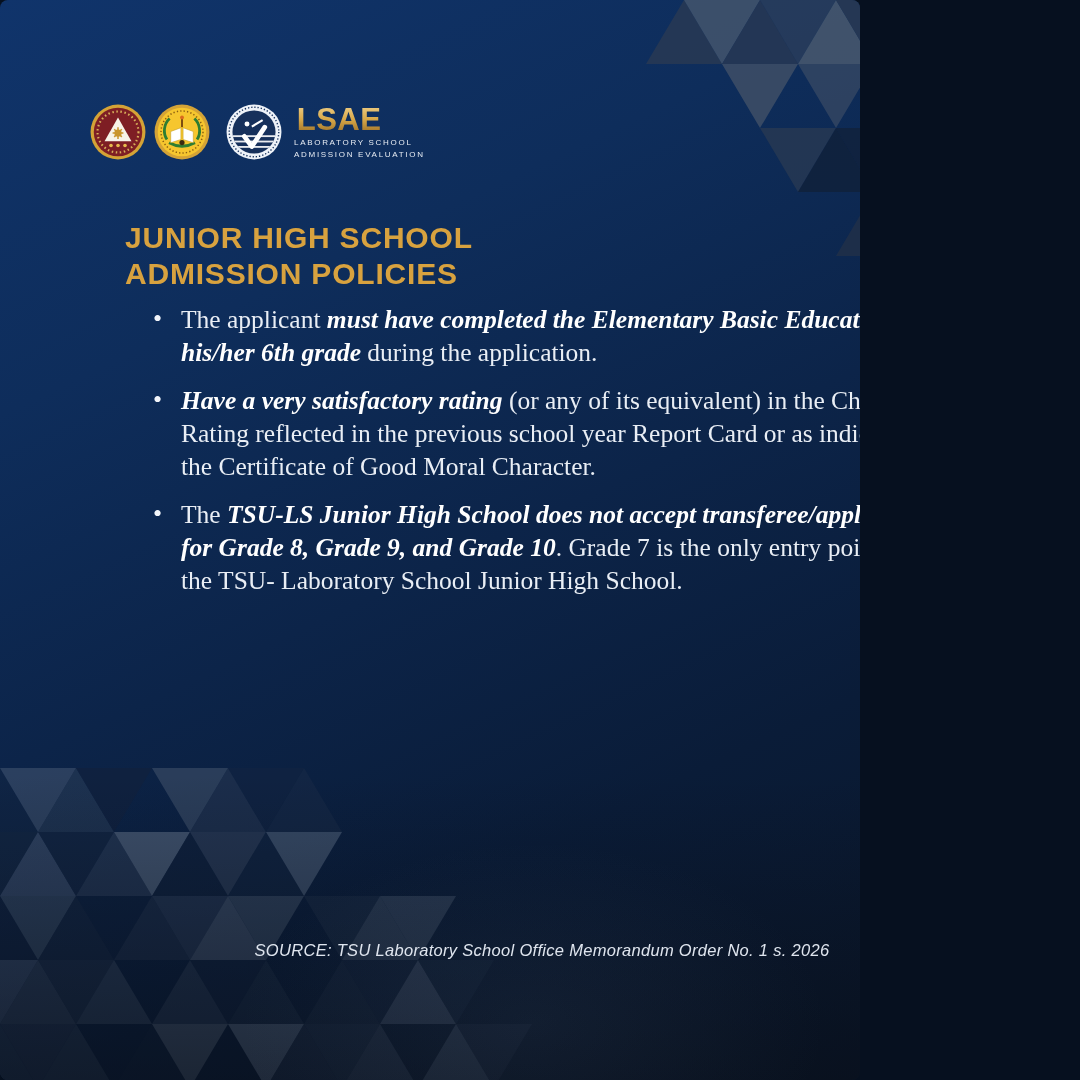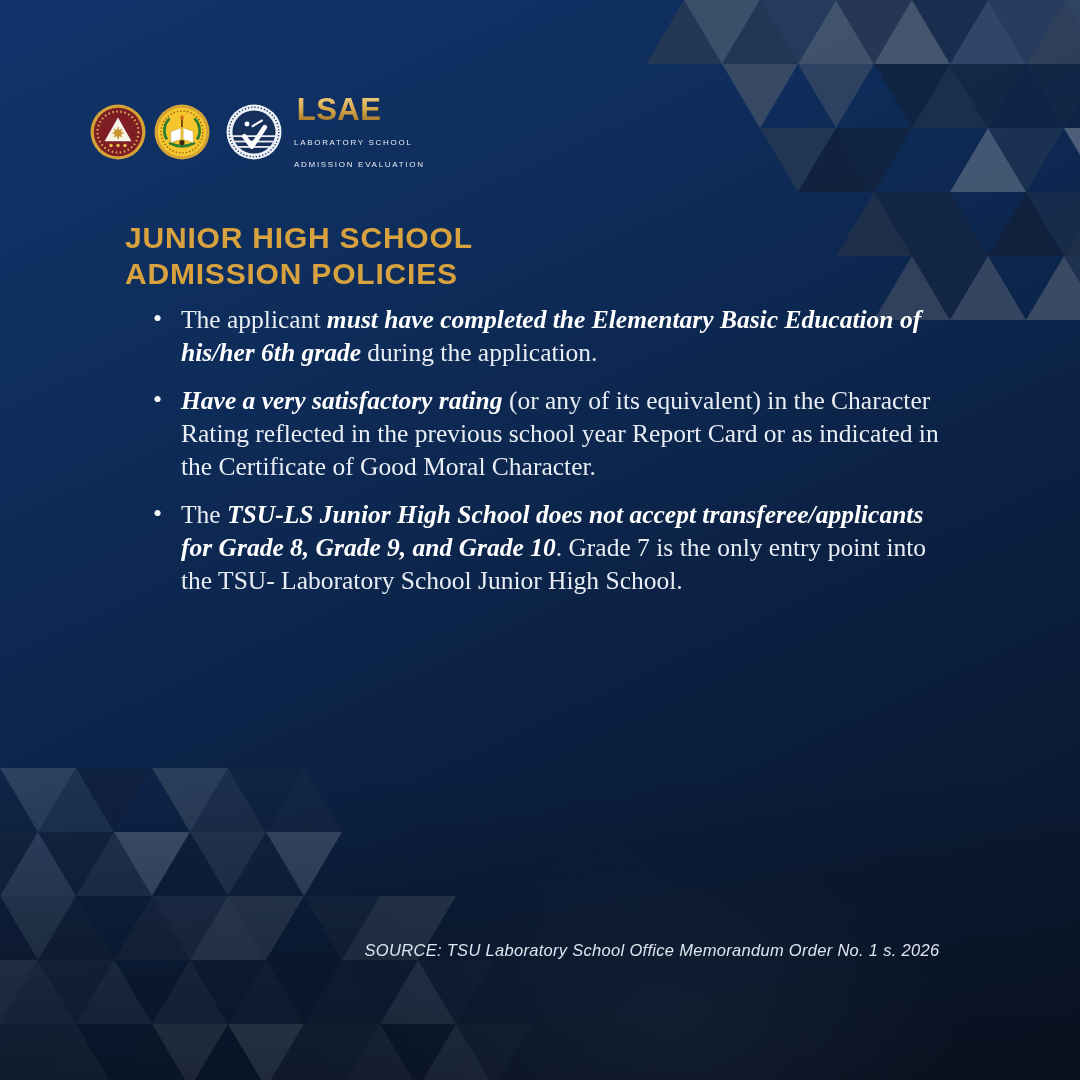--- a/index.html
+++ b/index.html
@@ -1,37 +1,38 @@
 <!DOCTYPE html>
 <html><head>
 <meta charset="utf-8">
 <style>
   html,body{margin:0;padding:0;background:#06101f;}
   .poster{
-    position:relative;width:1080px;height:1080px;overflow:hidden;
+    position:relative;width:860px;height:1080px;overflow:hidden;
     font-family:"Liberation Sans",sans-serif;
     background:linear-gradient(155deg,#10346b 0%,#0e2d5b 28%,#0c2449 52%,#0a1c38 74%,#0a1629 100%);
+    border-radius:8px;
   }
   .mosaic{position:absolute;left:0;top:0;width:1080px;height:1080px;z-index:0;}
   .photo-hint{
     position:absolute;left:0;right:0;bottom:0;height:470px;z-index:0;pointer-events:none;
     background:
       radial-gradient(420px 260px at 62% 88%, rgba(96,118,146,0.10), rgba(96,118,146,0) 70%),
       linear-gradient(to top, rgba(8,13,22,0.55), rgba(8,13,22,0) 65%);
   }
   .content{position:relative;z-index:1;width:100%;height:100%;}
   
   .brand{position:absolute;left:90px;top:104px;display:flex;align-items:center;height:56px;}
   .seal{width:56px;height:56px;flex:0 0 auto;}
   .seal+.seal{margin-left:8px;}
   .seal.lab{margin-left:16px;}
   .wordmark{margin-left:12px;display:flex;flex-direction:column;justify-content:center;}
   .lsae-svg{width:92px;height:32px;display:block;}
   .lsae-svg text{font-family:"Liberation Sans",sans-serif;font-weight:bold;font-size:33px;letter-spacing:0.5px;}
-  .wordmark-sub{font-size:8px;letter-spacing:1.7px;line-height:10.5px;color:#E7ECF3;margin-top:12px;white-space:nowrap;}
+  .wordmark-sub{font-size:8px;letter-spacing:1.7px;line-height:10.5px;color:#E7ECF3;margin-top:2px;white-space:nowrap;}
   
   .heading{position:absolute;left:117px;top:212px;margin:8px;font-size:30px;font-weight:bold;
     letter-spacing:0.8px;line-height:36px;color:#D8A23F;}
   .heading span{display:block;}
   
   .policy-list{position:absolute;left:153px;top:303px;width:800px;margin:0;padding:0;list-style:none;
     font-size:25.5px;line-height:33px;color:#E9EEF5;font-weight:400;font-family:Liberation Serif, serif;}
   .policy-list li{position:relative;padding-left:28px;}
   .policy-list li+li{margin-top:15px;}
   .policy-list li::before{content:"\2022";position:absolute;left:0;top:-1px;color:#F2F5FA;font-size:26px;}

